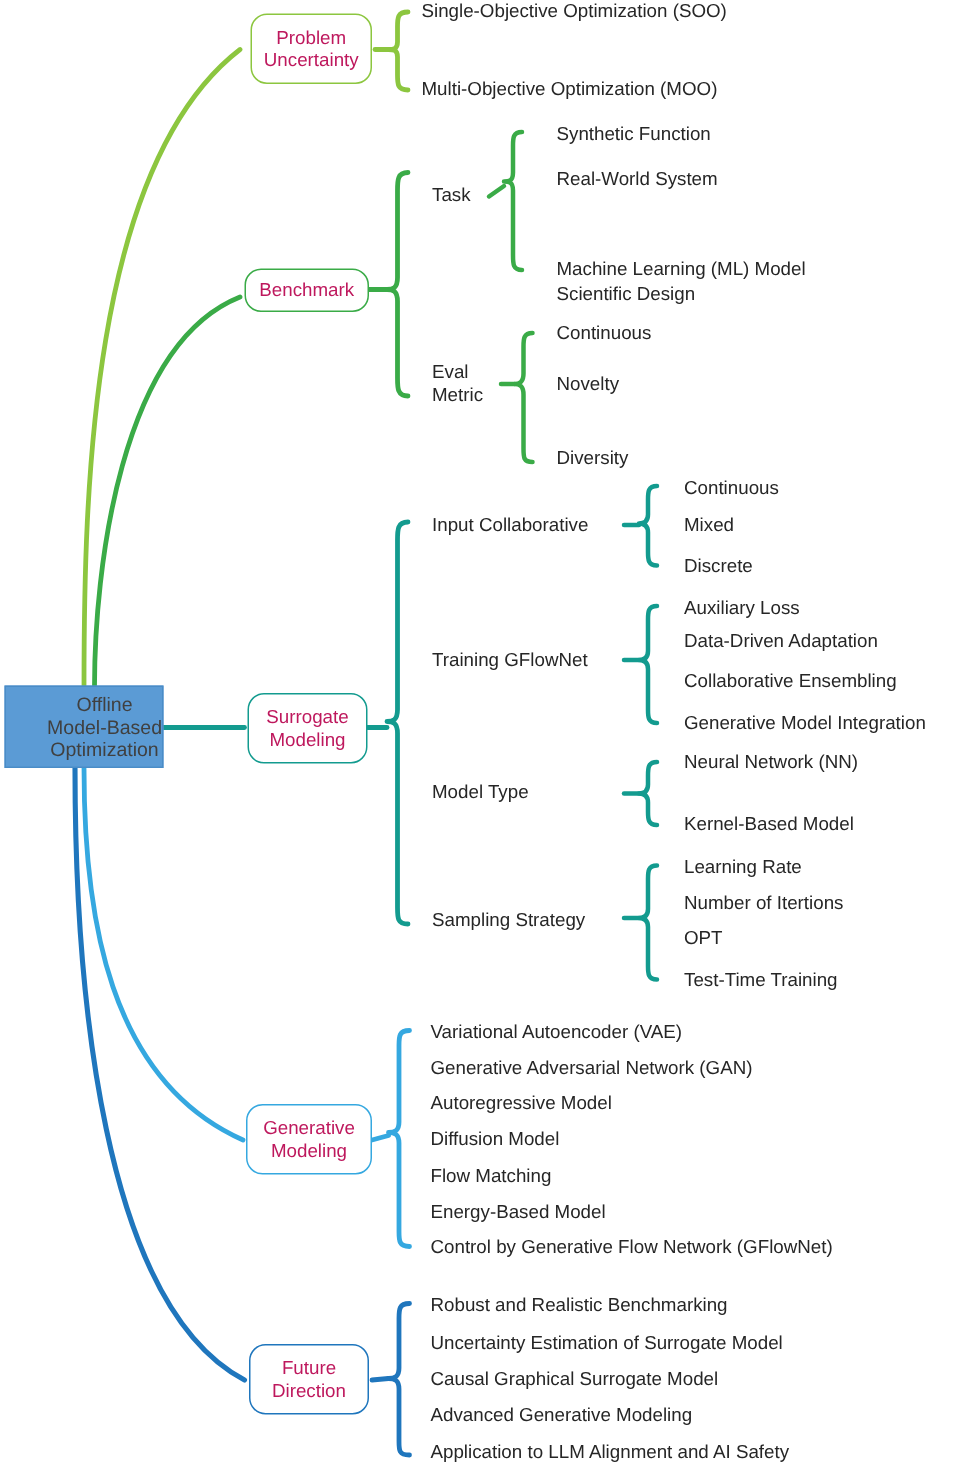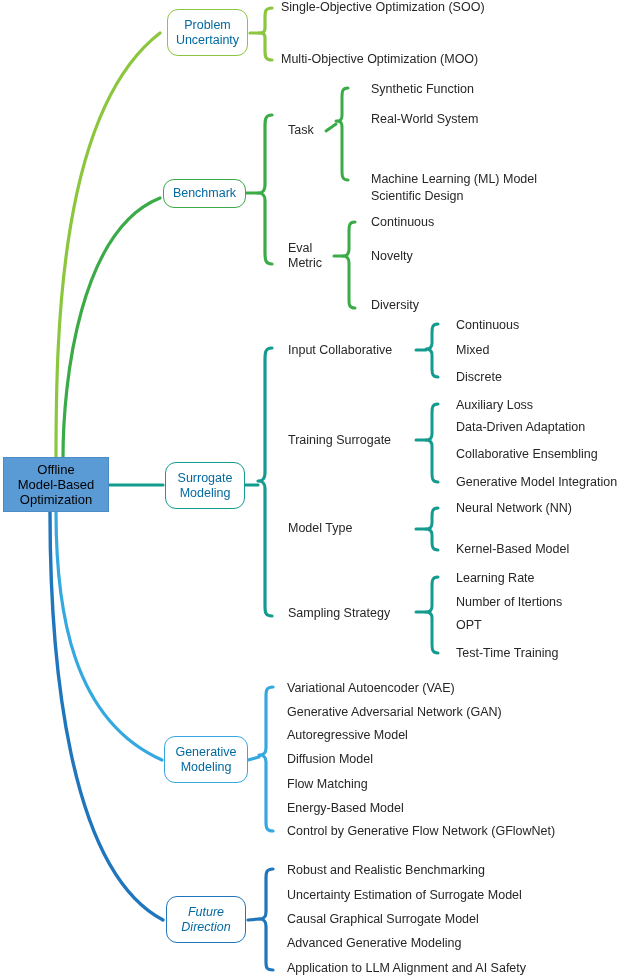--- a/index.html
+++ b/index.html
@@ -26,28 +26,29 @@
     position: absolute;
     box-sizing: border-box;
     display: flex;
     align-items: center;
     justify-content: center;
     text-align: center;
     line-height: 1.18;
   }
   .root-node {
     background: #5b9bd5;
-    color: #000000;
+    color: #404040;
     font-size: 13px;
     border: 1px solid #4a8cc7;
     padding: 2px 0;
+    justify-content: flex-end;
   }
   .branch-node {
     background: #ffffff;
-    color: #0369a1;
+    color: #be185d;
     font-size: 12.5px;
     border-radius: 11px;
     padding: 2px 6px;
   }
   .leaf-label {
     position: absolute;
     color: #262626;
     font-size: 12.5px;
     line-height: 1.15;
     white-space: nowrap;
@@ -149,21 +150,21 @@
     </div>
   </div>
 
   <div class="node branch-node" style="left:164px; top:736px; width:84px; height:47px; border:1.6px solid #35a8e0;">
     <div>
       <div>Generative</div>
       <div>Modeling</div>
     </div>
   </div>
 
-  <div class="node branch-node" style="left:166px; top:896px; width:80px; height:47px; border:1.6px solid #1f76bd;font-style:italic;">
+  <div class="node branch-node" style="left:166px; top:896px; width:80px; height:47px; border:1.6px solid #1f76bd;">
     <div>
       <div>Future</div>
       <div>Direction</div>
     </div>
   </div>
 
   <div class="leaf-label" style="left:281px; top:0px;">Single-Objective Optimization (SOO)</div>
   <div class="leaf-label" style="left:281px; top:52px;">Multi-Objective Optimization (MOO)</div>
 
   <div class="leaf-label" style="left:288px; top:123px;">Task</div>
@@ -178,21 +179,21 @@
   </div>
   <div class="leaf-label" style="left:371px; top:215px;">Continuous</div>
   <div class="leaf-label" style="left:371px; top:249px;">Novelty</div>
   <div class="leaf-label" style="left:371px; top:298px;">Diversity</div>
 
   <div class="leaf-label" style="left:288px; top:343px;">Input Collaborative</div>
   <div class="leaf-label" style="left:456px; top:318px;">Continuous</div>
   <div class="leaf-label" style="left:456px; top:343px;">Mixed</div>
   <div class="leaf-label" style="left:456px; top:370px;">Discrete</div>
 
-  <div class="leaf-label" style="left:288px; top:433px;">Training Surrogate</div>
+  <div class="leaf-label" style="left:288px; top:433px;">Training GFlowNet</div>
   <div class="leaf-label" style="left:456px; top:398px;">Auxiliary Loss</div>
   <div class="leaf-label" style="left:456px; top:420px;">Data-Driven Adaptation</div>
   <div class="leaf-label" style="left:456px; top:447px;">Collaborative Ensembling</div>
   <div class="leaf-label" style="left:456px; top:475px;">Generative Model Integration</div>
 
   <div class="leaf-label" style="left:288px; top:521px;">Model Type</div>
   <div class="leaf-label" style="left:456px; top:501px;">Neural Network (NN)</div>
   <div class="leaf-label" style="left:456px; top:542px;">Kernel-Based Model</div>
 
   <div class="leaf-label" style="left:288px; top:606px;">Sampling Strategy</div>

